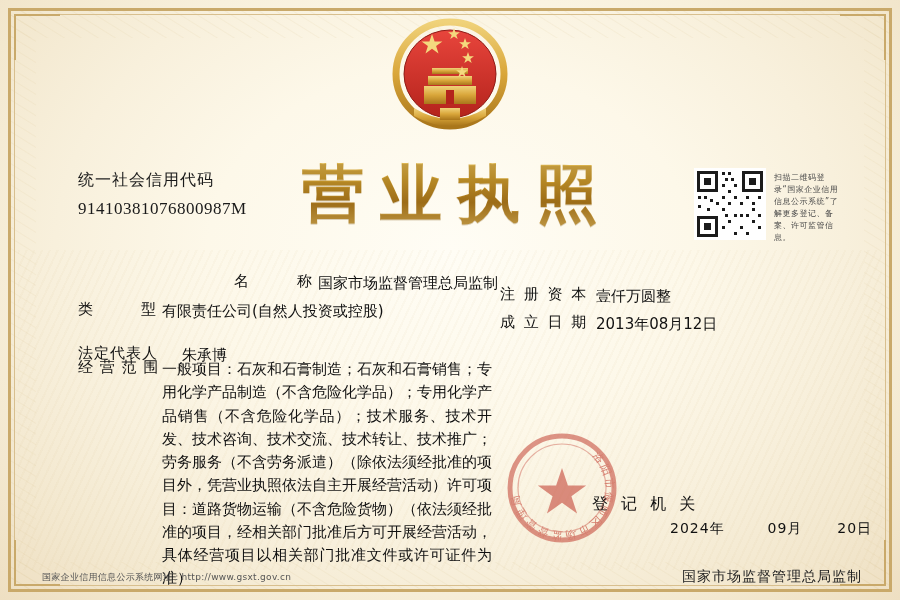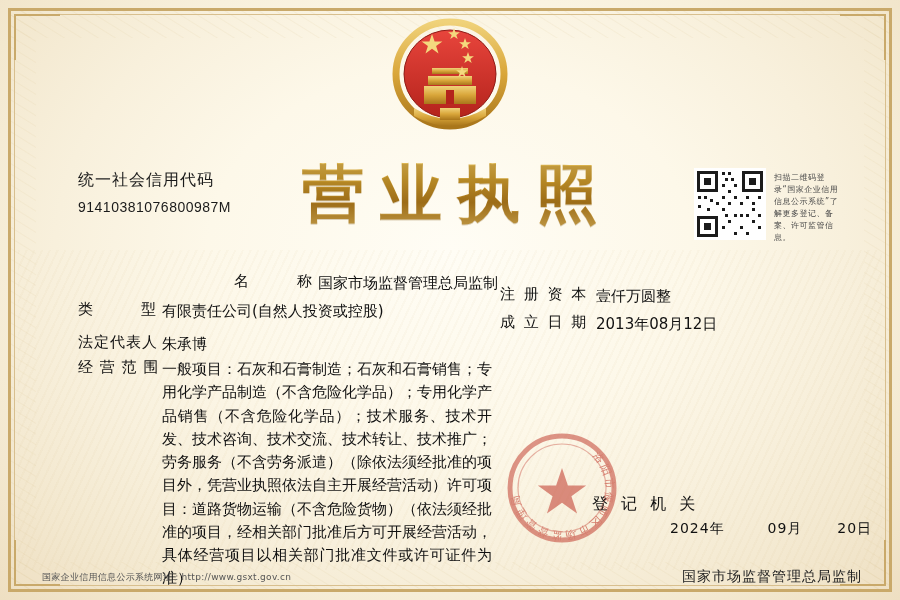--- a/index.html
+++ b/index.html
@@ -90,24 +90,24 @@
     text-align: left;
   }
   .code-label {
     font-size: 16px;
     color: #1a1a1a;
     letter-spacing: 1px;
     font-family: "DejaVu Sans", "Liberation Sans", sans-serif;
   }
   .code-value {
     margin-top: 8px;
-    font-size: 14px;
+    font-size: 17px;
     color: #1a1a1a;
     letter-spacing: 0.5px;
-    font-family: Liberation Sans, sans-serif;
+    font-family: Liberation Serif, serif;
   }
 
   
   .qr-wrap {
     position: absolute;
     right: 134px;
     top: 168px;
     width: 72px;
     height: 72px;
   }
@@ -331,21 +331,21 @@
   <div class="field left-col" style="top:272px;justify-content:flex-end;">
     <div class="lbl lbl-w4">名　　称</div>
     <div class="val">国家市场监督管理总局监制</div>
   </div>
 
   <div class="field left-col" style="top:300px;">
     <div class="lbl lbl-w4">类　　型</div>
     <div class="val">有限责任公司(自然人投资或控股)</div>
   </div>
 
-  <div class="field left-col" style="top:333px;">
+  <div class="field left-col" style="top:344px;gap:20px;">
     <div class="lbl lbl-w4" style="letter-spacing:1px;">法定代表人</div>
     <div class="val">朱承博</div>
   </div>
 
   <div class="field left-col" style="top:358px; align-items:flex-start;">
     <div class="lbl lbl-w4" style="letter-spacing:1px;">经 营 范 围</div>
     <div class="val scope-val">一般项目：石灰和石膏制造；石灰和石膏销售；专用化学产品制造（不含危险化学品）；专用化学产品销售（不含危险化学品）；技术服务、技术开发、技术咨询、技术交流、技术转让、技术推广；劳务服务（不含劳务派遣）（除依法须经批准的项目外，凭营业执照依法自主开展经营活动）许可项目：道路货物运输（不含危险货物）（依法须经批准的项目，经相关部门批准后方可开展经营活动，具体经营项目以相关部门批准文件或许可证件为准）</div>
   </div>
 
   <div class="field right-col" style="top:285px;">

